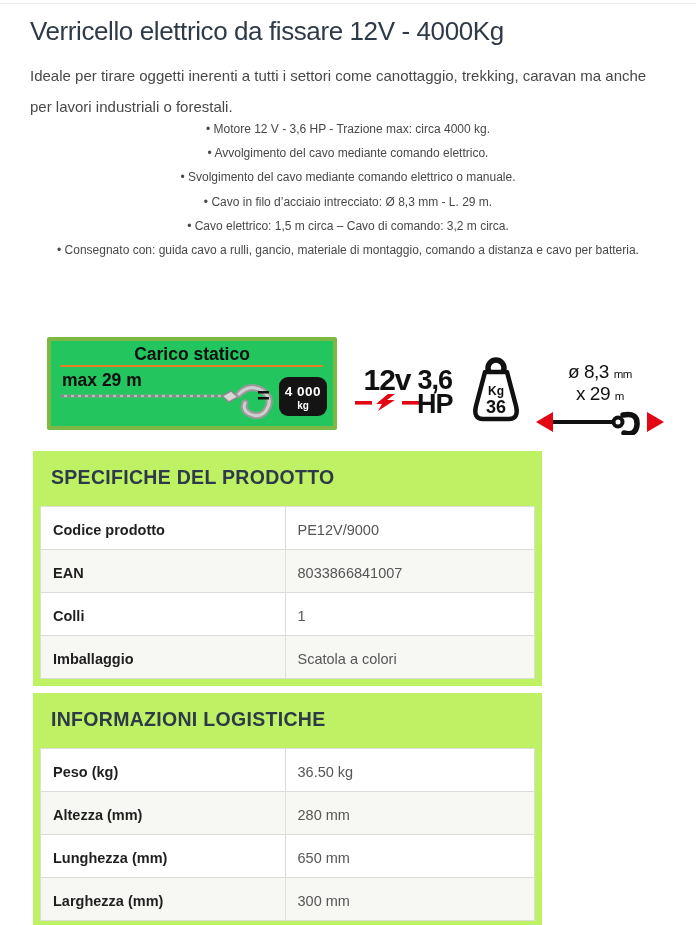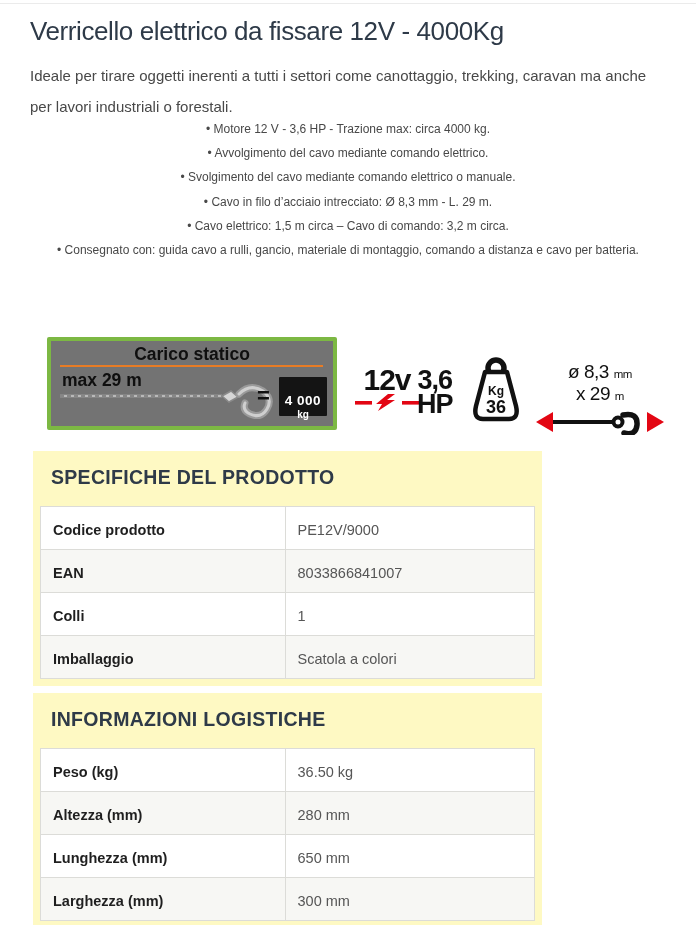--- a/index.html
+++ b/index.html
@@ -14,51 +14,51 @@
   .intro { margin-top: 14px; font-size: 15px; line-height: 30.5px; color: #484848;
     max-width: 660px; }
 
   .bullets { margin-top: -5px; }
   .bullets p { font-size: 12px; line-height: 24.2px; color: #484848; white-space: nowrap; text-align: center; }
 
   
   .hero { position: relative; height: 100px; margin-top: 75px; }
 
   .slb { position: absolute; left: 17px; top: 0; width: 290px; height: 93px;
-    border: 4px solid #7cb843; border-radius: 2px; background: #737373; }
+    border: 4px solid #7cb843; border-radius: 2px; background: #22c55e; }
   .slb-title { position: absolute; top: 3px; left: 0; right: 0; text-align: center;
     font-size: 17.5px; font-weight: 700; color: #0f0f0f; }
   .slb-rule { position: absolute; top: 24px; left: 9px; right: 10px; height: 2px;
     background: #e87c25; }
   .slb-max { position: absolute; left: 11px; top: 29px; font-size: 17.5px;
     font-weight: 700; color: #0f0f0f; }
   .slb-cable { position: absolute; left: 7px; top: 40px; }
   .slb-eq { position: absolute; left: 206px; top: 42px; font-size: 22px;
     font-weight: 700; color: #111; }
   .slb-badge { position: absolute; left: 228px; top: 36px; width: 48px; height: 39px;
-    background: #141414; border-radius: 1px; color: #ffffff; text-align: center;
-    padding-top: 16px; }
+    background: #141414; border-radius: 9px; color: #ffffff; text-align: center;
+    padding-top: 7px; }
   .slb-badge .v { font-size: 13.5px; font-weight: 700; letter-spacing: 0.5px; line-height: 16px; }
   .slb-badge .u { font-size: 10px; font-weight: 700; line-height: 11px; }
 
   .icon-voltage { position: absolute; left: 325px; top: 29px; text-align: center; }
   .icon-voltage .iv-text { font-size: 30px; font-weight: 700; color: #111;
     line-height: 28px; letter-spacing: -1px; }
   .icon-hp { position: absolute; left: 387px; top: 32px; text-align: center; }
   .icon-hp div { font-size: 27px; font-weight: 700; color: #111; line-height: 23.5px;
     letter-spacing: -1px; }
   .icon-weight { position: absolute; left: 438px; top: 20px; }
   .icon-cable { position: absolute; left: 505px; top: 25px; text-align: center; width: 130px; }
   .icon-cable .ic-line { font-size: 19px; font-weight: 400; color: #111; line-height: 19px;
     letter-spacing: -0.5px; }
   .icon-cable .small { font-size: 11.5px; }
   .icon-cable svg { margin-top: 3px; }
 
   
-  .section { width: 509px; margin-left: 3px; background: #fef9c3; padding: 0 7px 7px; }
+  .section { width: 509px; margin-left: 3px; background: #bef264; padding: 0 7px 7px; }
   .section.first { margin-top: 14px; }
   .section.second { margin-top: 7px; }
   .section h2 { padding: 15px 11px 17px; font-size: 19.5px; font-weight: 700;
     color: #2e3a48; letter-spacing: 0.3px; }
   .section table { width: 100%; border-collapse: collapse; background: #ffffff; }
   .section td { border: 1px solid #dcdcd8; padding: 15px 12px 10px; font-size: 14.5px;
     line-height: 17px; }
   .section td.lbl { font-weight: 700; color: #1f1f1f; width: 49.5%; }
   .section td.val { color: #565656; }
   .section tr:nth-child(even) td { background: #f7f7f4; }

